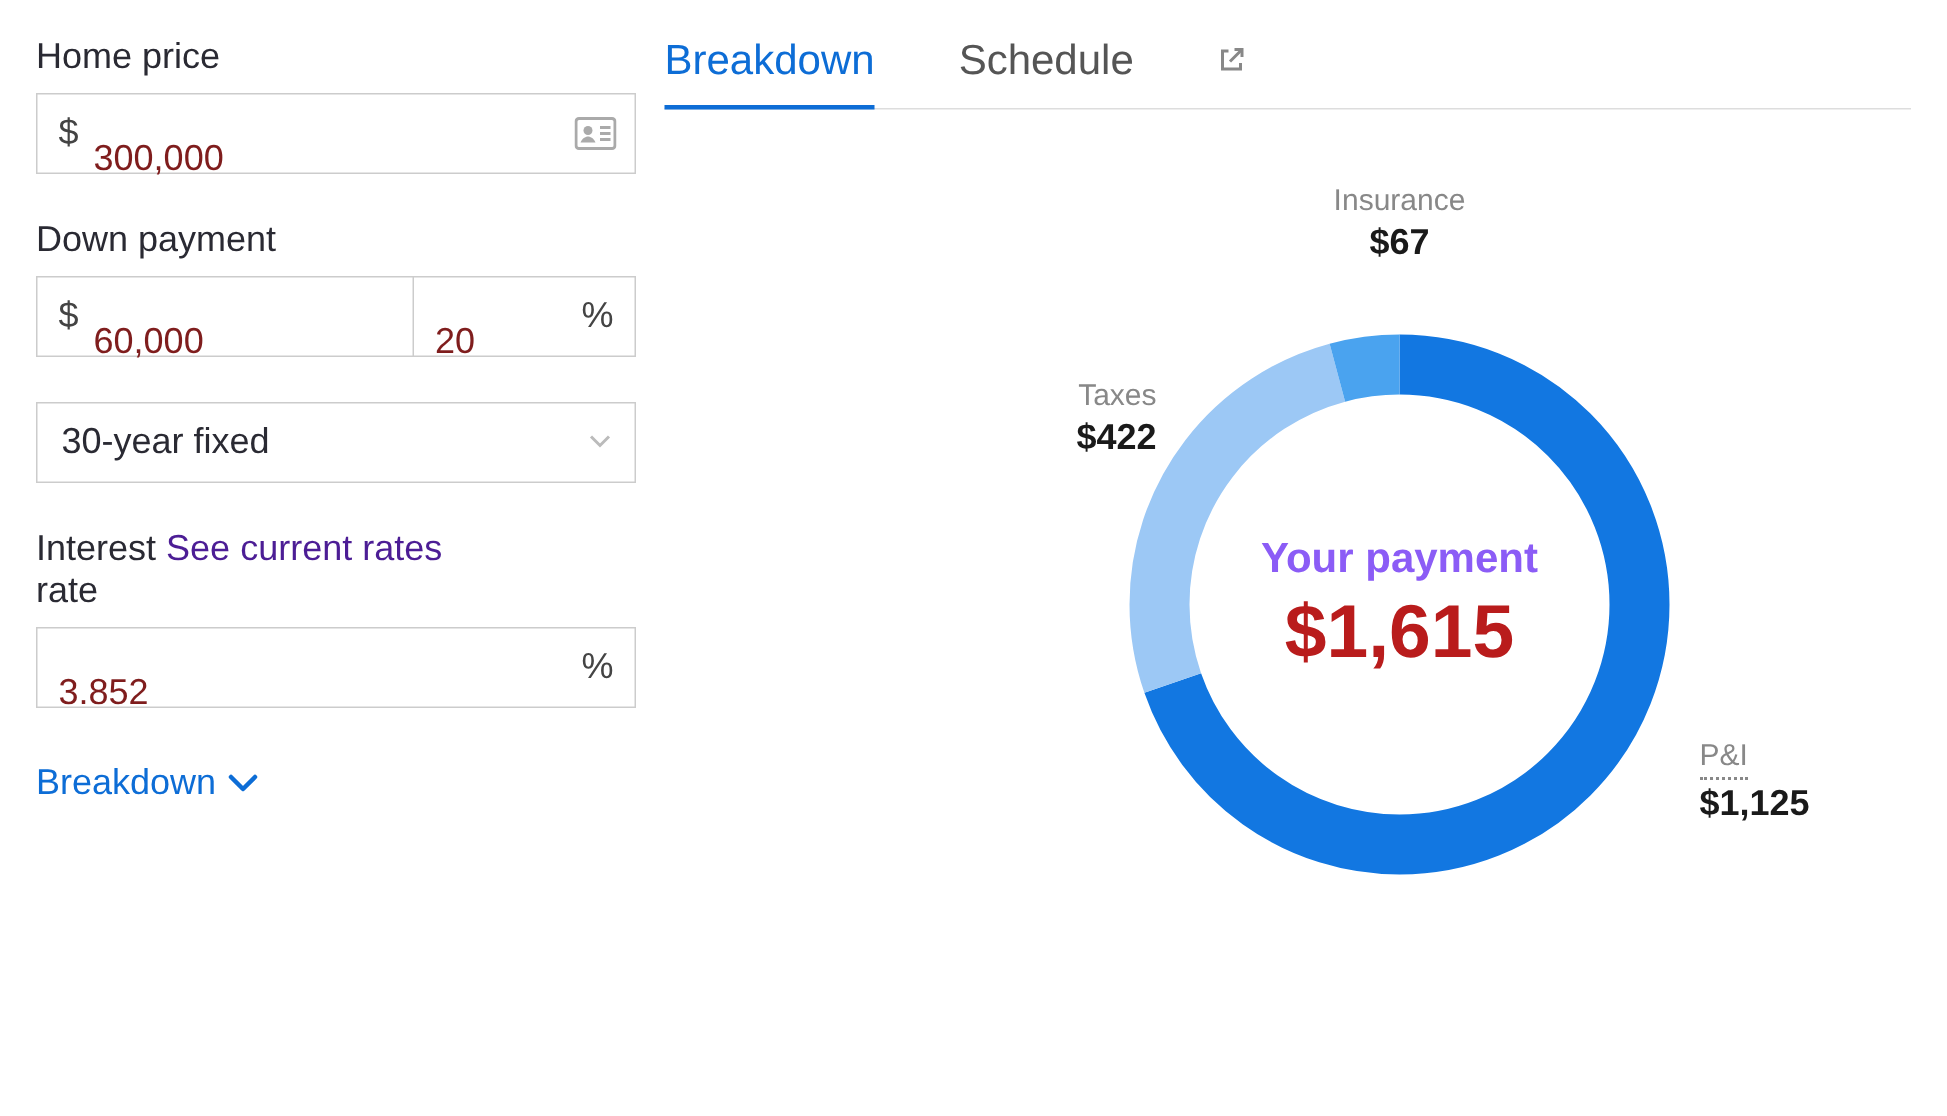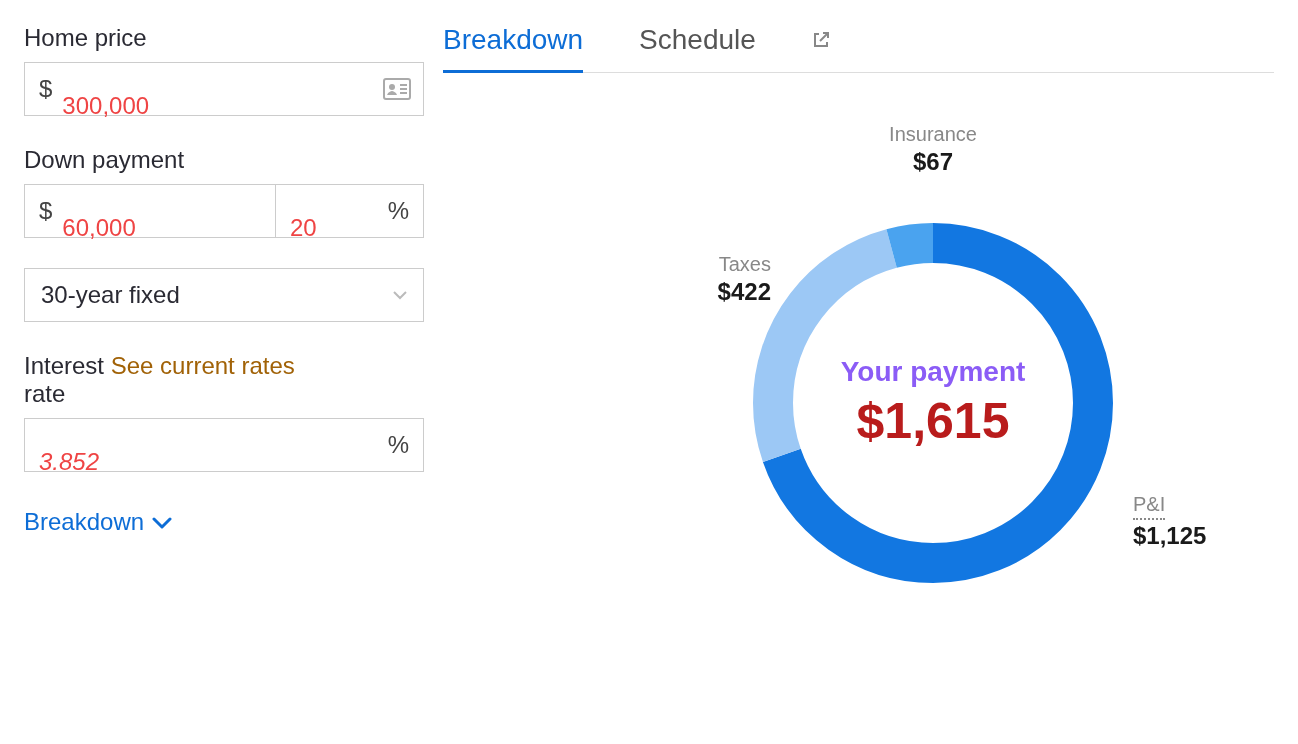--- a/index.html
+++ b/index.html
@@ -34,21 +34,21 @@
 }
 .input-prefix {
   font-size: 24px;
   color: #444;
   padding-left: 14px;
 }
 .input-field {
   border: none;
   outline: none;
   font-size: 24px;
-  color: #ef4444;
+  color: #7f1d1d;
   padding: 0 10px;
   flex: 1;
   width: 100px;
   background: transparent;
   margin-top: 34px;
 }
 .input-suffix {
   font-size: 24px;
   color: #444;
   padding-right: 14px;
@@ -70,21 +70,21 @@
   display: flex;
   align-items: center;
   justify-content: space-between;
   padding: 0 16px;
   cursor: pointer;
 }
 .select-value { font-size: 24px; color: #2a2a33; }
 .select-caret { color: #bbb; }
 
 .interest-label-row { font-size: 24px; margin-bottom: 10px; }
-.link-text { color: #a16207; cursor: pointer; }
+.link-text { color: #4c1d95; cursor: pointer; }
 
 .advanced-link {
   color: #0d6dd6;
   font-size: 24px;
   display: inline-flex;
   align-items: center;
   gap: 8px;
   cursor: pointer;
   margin-top: 6px;
 }
@@ -214,21 +214,21 @@
 
     <div class="form-group">
       <div class="interest-label-row">
         <span>Interest</span>
         <span> </span>
         <span class="link-text">See current rates</span>
         <br>
         <span>rate</span>
       </div>
       <div class="input-wrap">
-        <input class="input-field" style="padding-left: 14px; font-style: italic;" value="3.852">
+        <input class="input-field" style="padding-left: 14px;" value="3.852">
         <span class="input-suffix">%</span>
       </div>
     </div>
 
     <div class="advanced-link">
       <span>Breakdown</span>
       <span>
         <svg width="20" height="14" viewBox="0 0 20 14" fill="none" stroke-width="3" stroke-linecap="round" stroke-linejoin="round">
             <path d="M2 3l8 8 8-8"></path>
           </svg>

